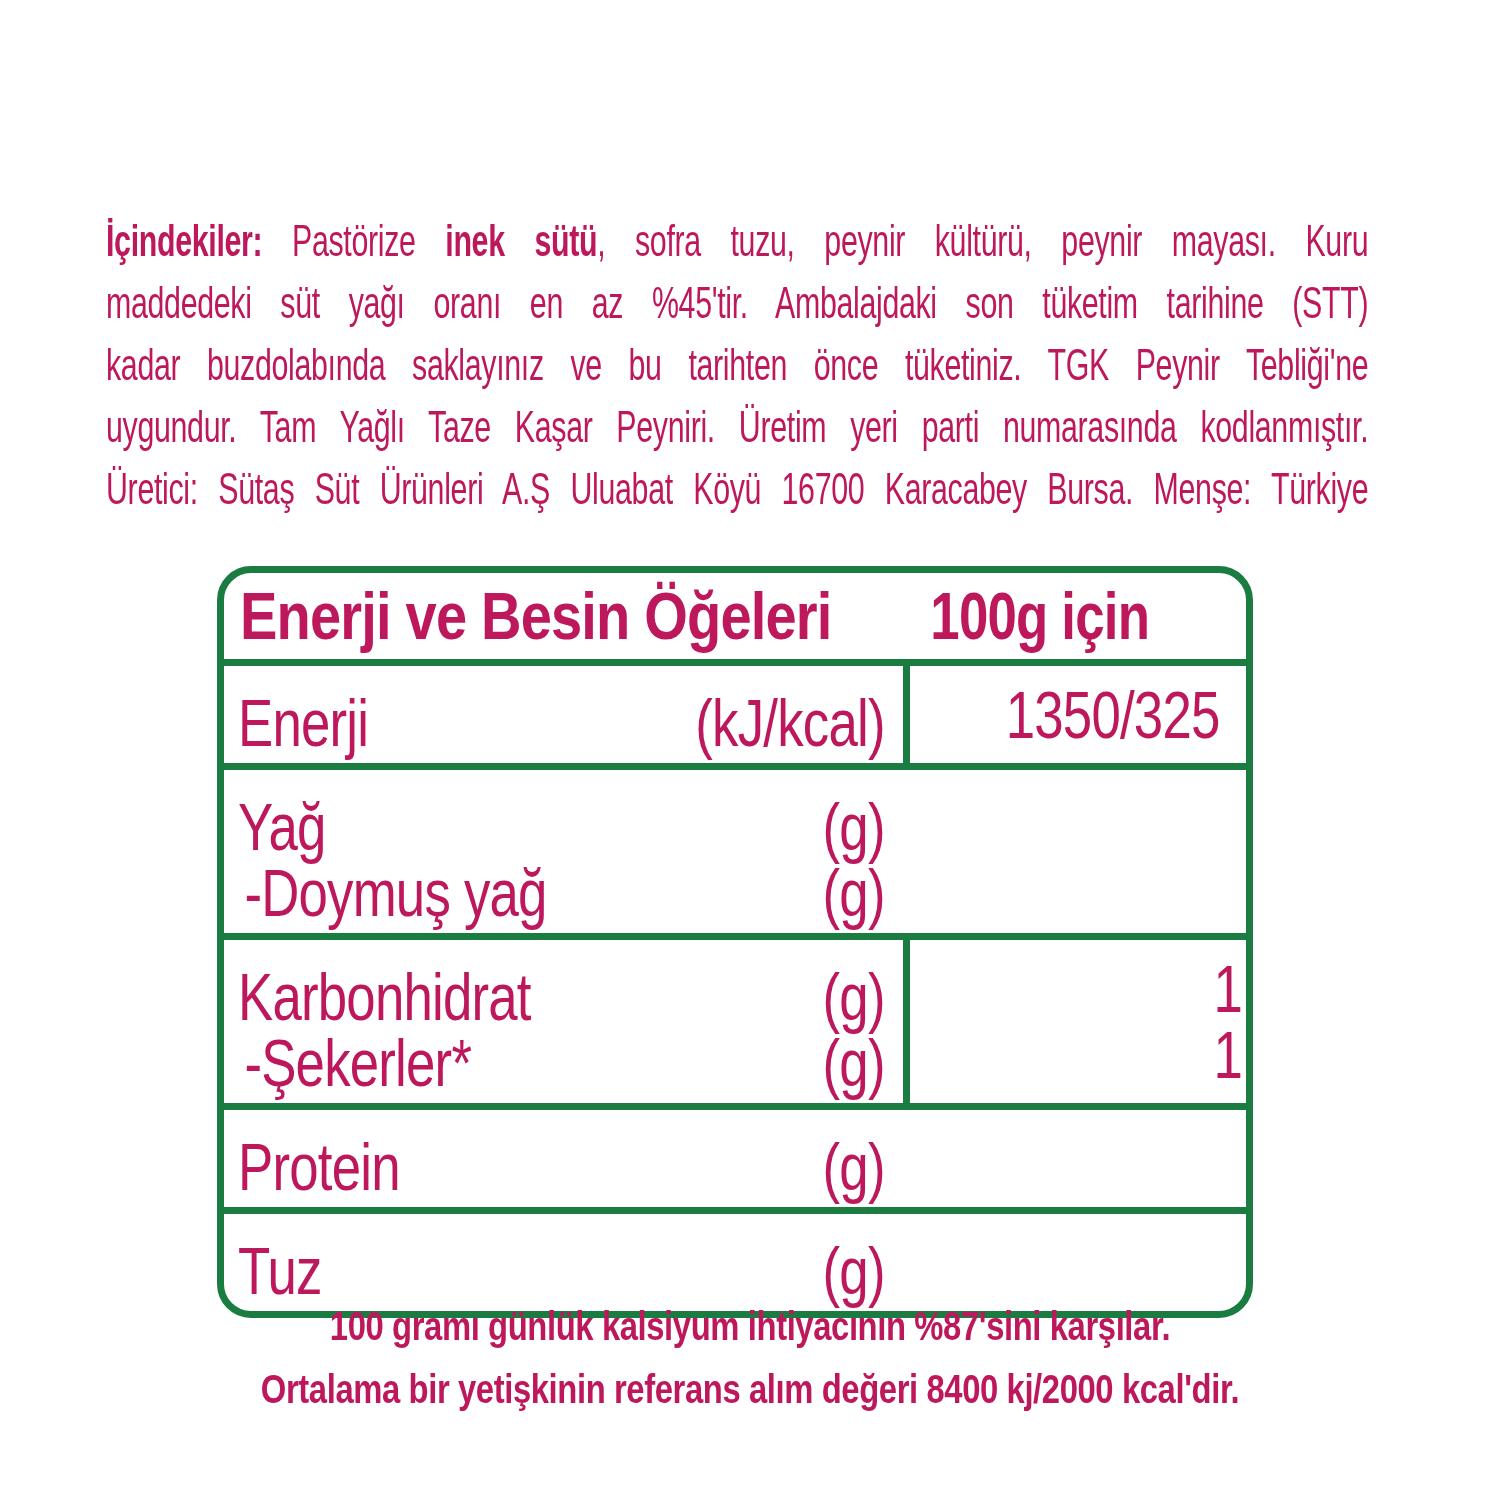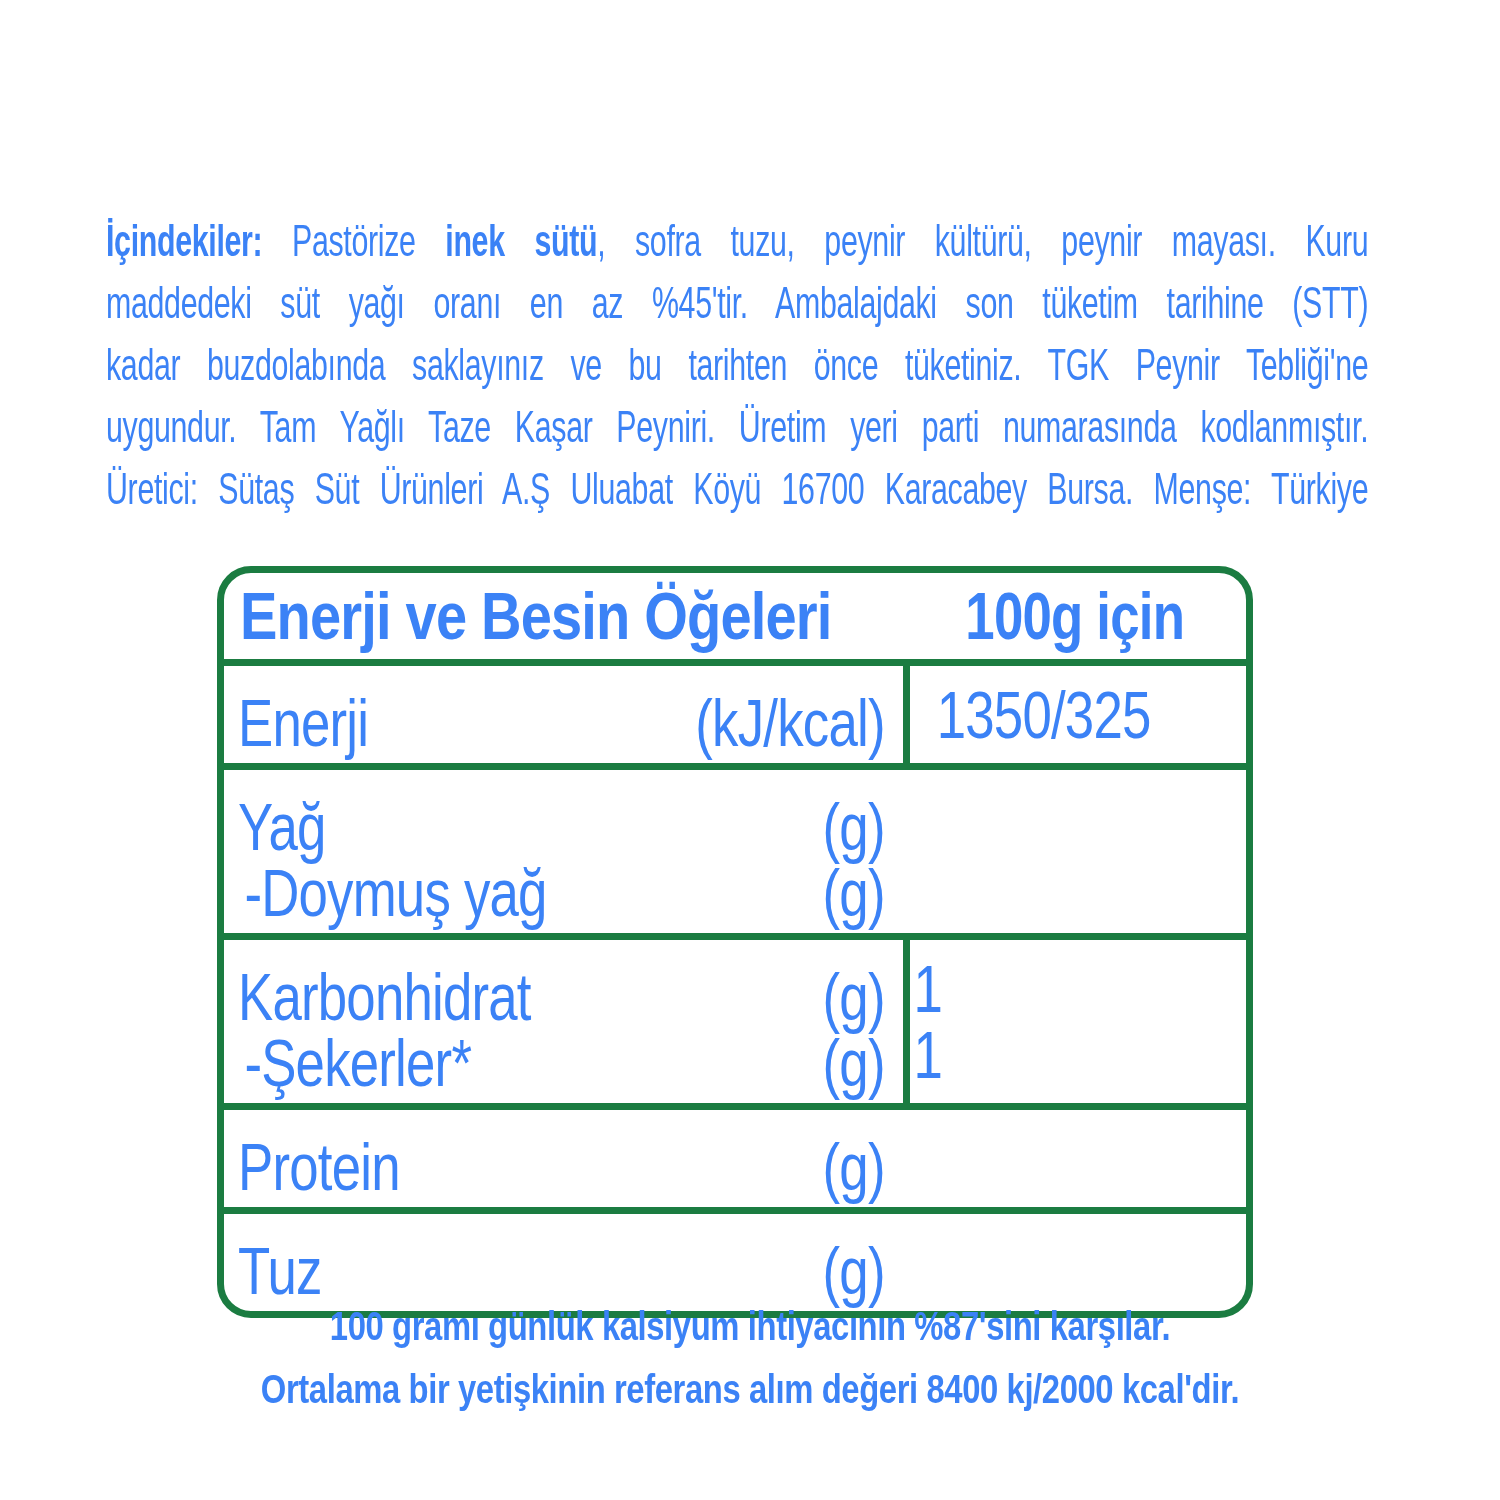--- a/index.html
+++ b/index.html
@@ -3,21 +3,21 @@
 <meta charset="utf-8">
 <style>
   html, body { margin: 0; padding: 0; background: #ffffff; }
   .canvas {
     position: relative;
     width: 1500px;
     height: 1500px;
     background: #ffffff;
     overflow: hidden;
     font-family: "Liberation Sans", sans-serif;
-    color: #3b82f6;
+    color: #be185d;
   }
 
   
   .ingredients {
     position: absolute;
     left: 106px;
     top: 210px;
     width: 1870px;              
     transform: scaleX(0.675);   
     transform-origin: 0 0;
@@ -54,41 +54,41 @@
     padding: 10px 0;
     font-weight: bold;
   }
   .t-header-left {
     width: 66.4%;
     box-sizing: border-box;
     padding-left: 16px;
   }
   .t-header-right {
     flex: 1;
-    text-align: center;
+    text-align: left;
   }
   .t-row {
     display: flex;
     border-top: 7px solid #1b7c41;
   }
   .t-left {
     width: 66.4%;
     box-sizing: border-box;
     padding: 24px 18px 7px 14px;
     display: flex;
     flex-direction: column;
     justify-content: center;
   }
   .t-right {
     flex: 1;
     border-left: 7px solid #1b7c41;
     display: flex;
     flex-direction: column;
     justify-content: center;
-    text-align: left;
+    text-align: right;
     padding: 14px 0;
   }
   .t-line {
     display: flex;
     justify-content: space-between;
     align-items: baseline;
   }
   .t-line.sub .cond-l { padding-left: 8px; }
 
   

